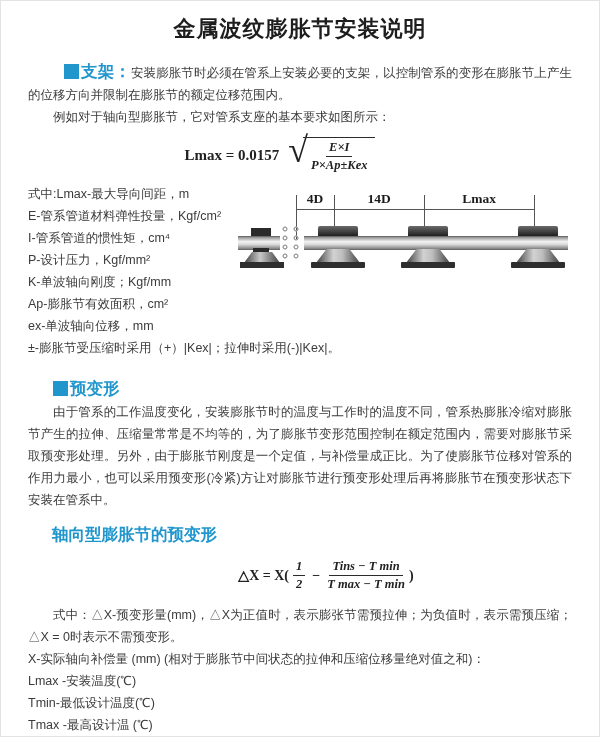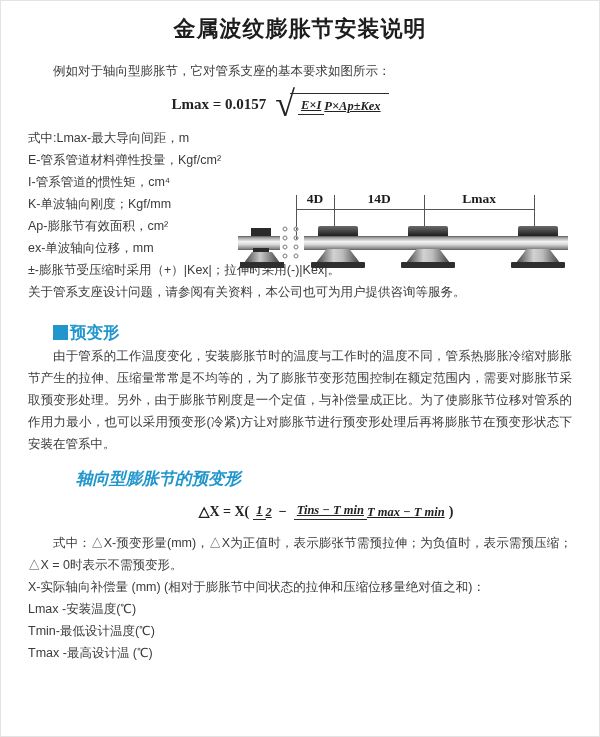--- a/index.html
+++ b/index.html
@@ -36,22 +36,22 @@
 
   
   .formula{
     display:flex;justify-content:center;align-items:center;
     font-family:"Liberation Serif", serif;
     font-size:15px;font-weight:bold;color:#222;padding-left:16px;
   }
   .f1{margin:9px 0 10px 0;transform:translateX(-28px);}
   .radical{font-size:36px;font-weight:normal;line-height:26px;margin-left:9px;align-self:flex-start;}
   .sqrt-body{border-top:1.6px solid #2b2b2b;margin-left:-5px;padding:2px 8px 0 8px;}
-  .frac{display:inline-flex;align-items:center;vertical-align:middle;
-        font-size:12.5px;line-height:15px;font-style:italic;text-decoration:underline;}
+  .frac{display:inline-flex;flex-direction:column;align-items:center;vertical-align:middle;
+        font-size:12.5px;line-height:15px;font-style:italic;}
   .frac .num{border-bottom:1.2px solid #2b2b2b;padding:0 3px 1px 3px;}
   .frac .den{padding-top:1px;}
   .f2{margin:14px 0 12px 0;transform:translateX(18px);font-size:14px;}
   .f2 .frac{margin:0 4px;}
   .op{margin:0 3px;}
 
   
   .diagram{position:absolute;left:238px;top:192px;width:352px;height:96px;}
   .dim-line{position:absolute;left:58px;top:17px;width:238px;height:1px;background:#555;}
   .tick{position:absolute;top:3px;width:1px;height:44px;background:#555;}
@@ -87,52 +87,53 @@
   .anchor .blk{position:absolute;left:13px;top:36px;width:20px;height:8px;background:#2a2a2a;}
   .anchor .blk2{position:absolute;left:15px;top:56px;width:16px;height:6px;background:#2a2a2a;}
   .anchor .ped{position:absolute;left:6px;top:60px;width:36px;height:11px;
     background:linear-gradient(90deg,#3f3f3f,#c9c9c9 45%,#3f3f3f);
     clip-path:polygon(22% 0,78% 0,100% 100%,0 100%);}
   .anchor .base{position:absolute;left:2px;top:70px;width:44px;height:6px;background:#2e2e2e;}
 
   .sub-head{
     font-size:16.5px;font-weight:bold;color:#2096cd;margin:0;
   }
-  .axial-head{margin:12px 0 0 48px;font-style:italic;}
+  .axial-head{margin:12px 0 0 24px;}
   .defs p{margin:0;}
 </style>
 </head>
 <body>
 
 <div class="page">
 
   <h1 class="title">金属波纹膨胀节安装说明</h1>
 
+  <p class="intro-p"><span class="sq"></span><span class="sec-head">支架：</span><span>安装膨胀节时必须在管系上安装必要的支架，以控制管系的变形在膨胀节上产生的位移方向并限制在膨胀节的额定位移范围内。</span></p>
   <p class="indent2">例如对于轴向型膨胀节，它对管系支座的基本要求如图所示：</p>
 
   <div class="formula f1">
     <span>Lmax = 0.0157</span>
     <span class="radical">√</span>
     <span class="sqrt-body">
       <span class="frac">
         <span class="num">E×I</span>
         <span class="den">P×Ap±Kex</span>
       </span>
     </span>
   </div>
 
   <div class="defs">
     <p class="ml12">式中:Lmax-最大导向间距，m</p>
     <p class="ml24">E-管系管道材料弹性投量，Kgf/cm²</p>
     <p class="ml24">I-管系管道的惯性矩，cm⁴</p>
+    <p class="ml24">P-设计压力，Kgf/mm²</p>
     <p class="ml24">K-单波轴向刚度；Kgf/mm</p>
     <p class="ml24">Ap-膨胀节有效面积，cm²</p>
     <p class="ml24">ex-单波轴向位移，mm</p>
     <p class="ml24">±-膨胀节受压缩时采用（+）|Kex|；拉伸时采用(-)|Kex|。</p>
-    <p class="ml24">关于管系支座设计问题，请参阅有关资料，本公司也可为用户提供咨询等服务。</p>
   </div>
 
   <p class="indent2" style="margin-top:18px;"><span class="sq"></span><span class="sec-head">预变形</span></p>
   <p class="indent2">由于管系的工作温度变化，安装膨胀节时的温度与工作时的温度不同，管系热膨胀冷缩对膨胀节产生的拉伸、压缩量常常是不均等的，为了膨胀节变形范围控制在额定范围内，需要对膨胀节采取预变形处理。另外，由于膨胀节刚度是一个定值，与补偿量成正比。为了使膨胀节位移对管系的作用力最小，也可以采用预变形(冷紧)方让对膨胀节进行预变形处理后再将膨胀节在预变形状态下安装在管系中。</p>
 
   <p class="sub-head axial-head">轴向型膨胀节的预变形</p>
 
   <div class="formula f2">
     <span>△X = X(</span>
     <span class="frac">

